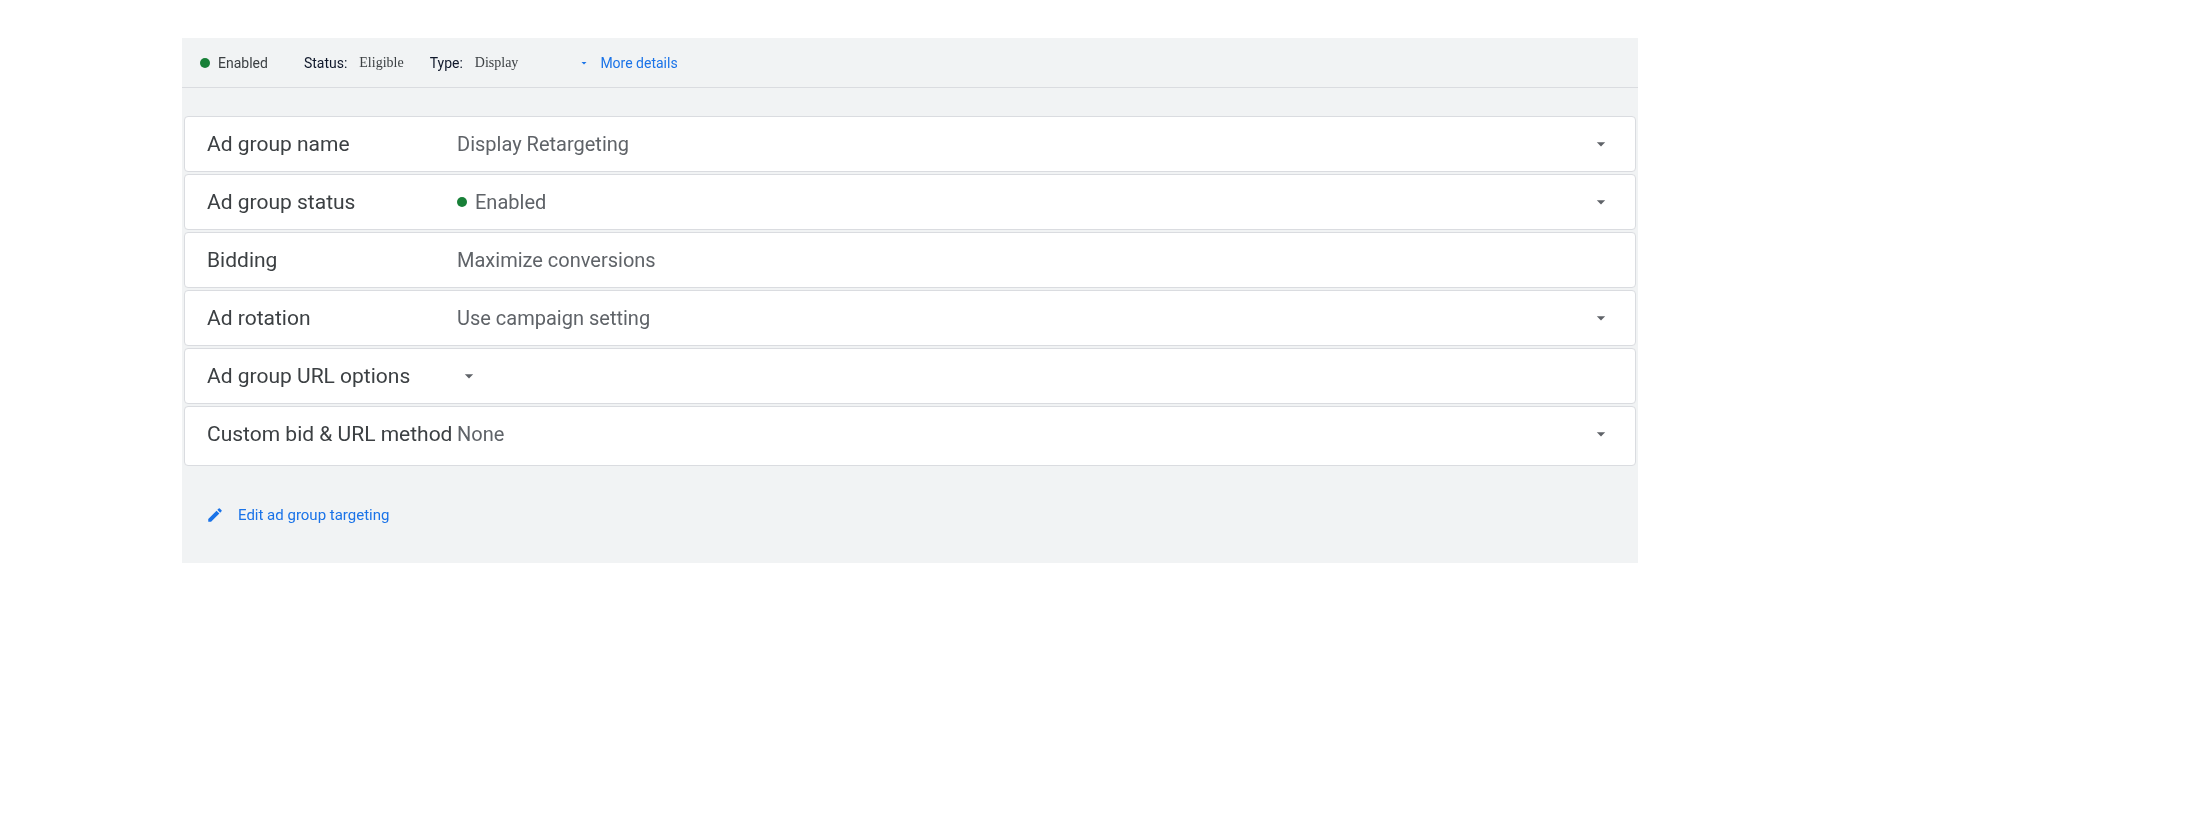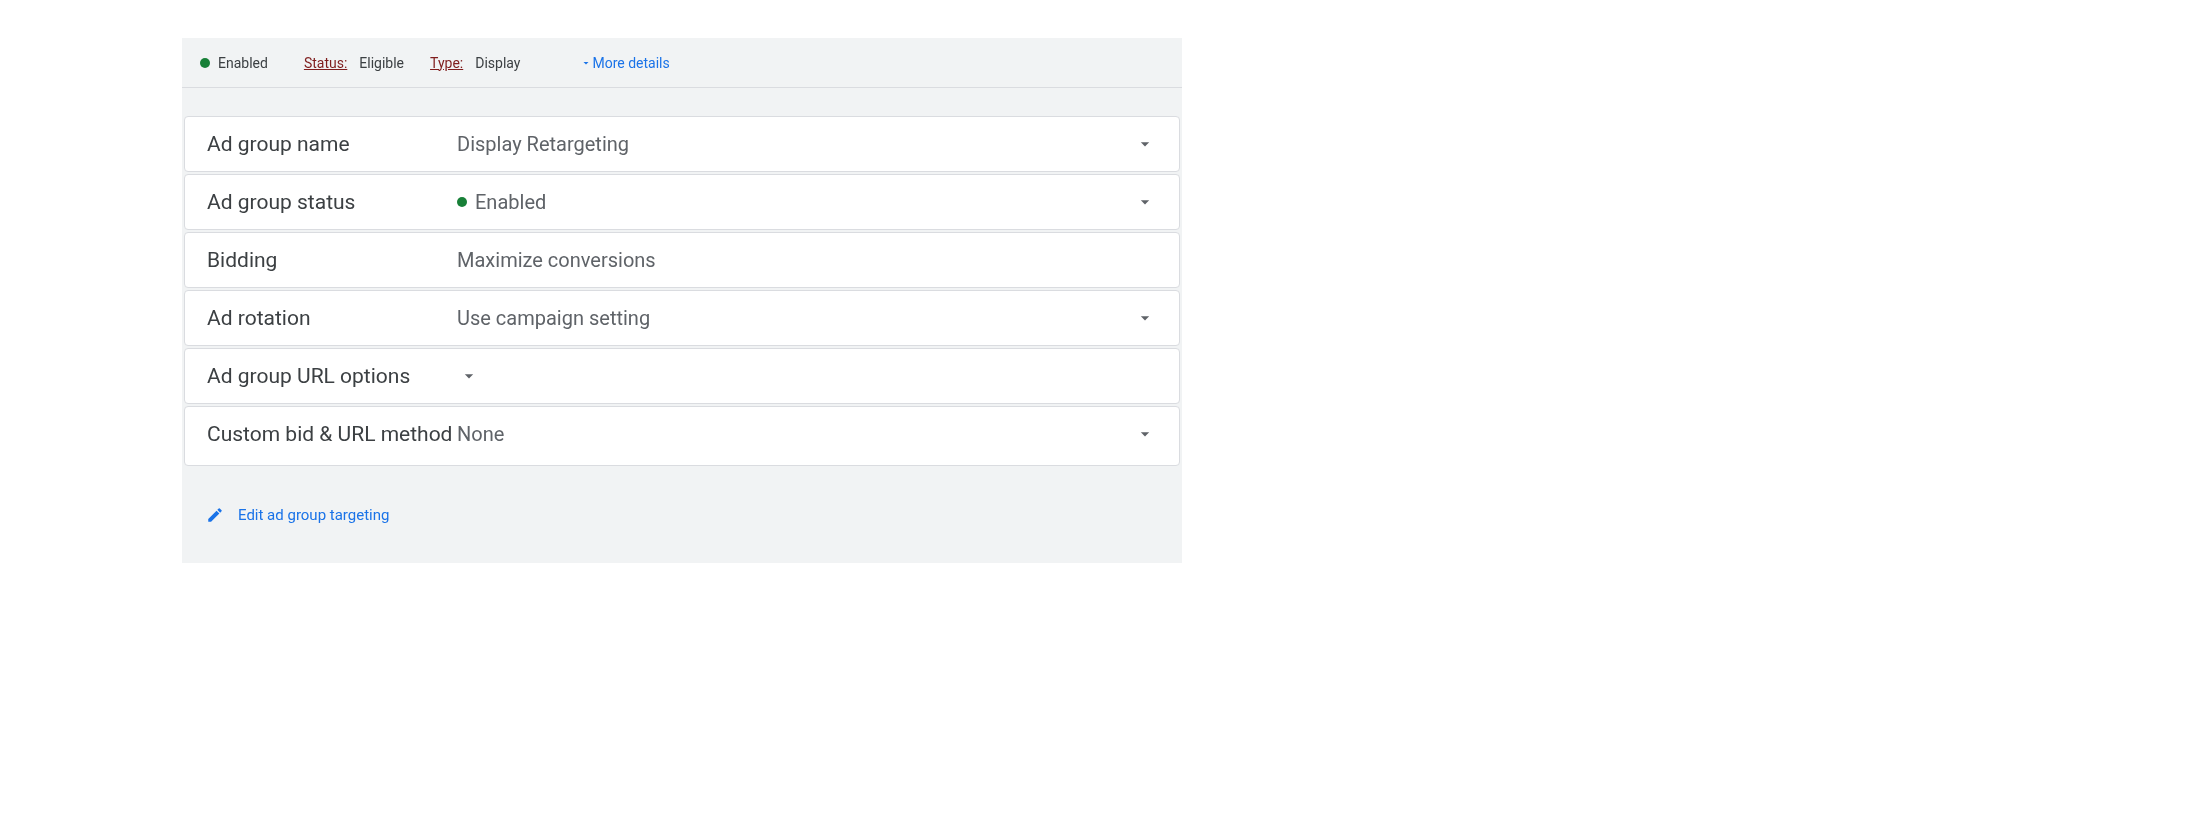--- a/index.html
+++ b/index.html
@@ -7,21 +7,21 @@
       font-family: 'Google Sans', Roboto, Arial, sans-serif;
       background: #fff;
       width: 2202px;
       height: 816px;
       position: relative;
     }
     .container {
       position: absolute;
       left: 182px;
       top: 38px;
-      width: 1000px;
+      width: 1456px;
       background: #f1f3f4;
     }
     .status-bar {
       display: flex;
       align-items: center;
       height: 50px;
       padding: 0 18px;
       border-bottom: 1px solid #dadce0;
       font-size: 14px;
       gap: 8px;
@@ -31,32 +31,33 @@
       height: 10px;
       border-radius: 50%;
       background: #188038;
       flex-shrink: 0;
     }
     .status-enabled {
       color: #3c4043;
       margin-right: 28px;
     }
     .status-kv {
-      color: #7f1d1d;
+      color: #0f172a;
       margin-right: 4px;
-      text-decoration: underline;
     }
     .status-val {
       color: #3c4043;
       margin-right: 18px;
+      font-family: Liberation Serif, serif;
     }
     .more {
       display: flex;
       align-items: center;
       color: #1a73e8;
+      gap: 10px;
       margin-left: 34px;
       cursor: pointer;
     }
     .more svg { fill: #1a73e8; }
     .cards {
       padding: 28px 2px 0 2px;
     }
     .card {
       background: #fff;
       border: 1px solid #dadce0;

